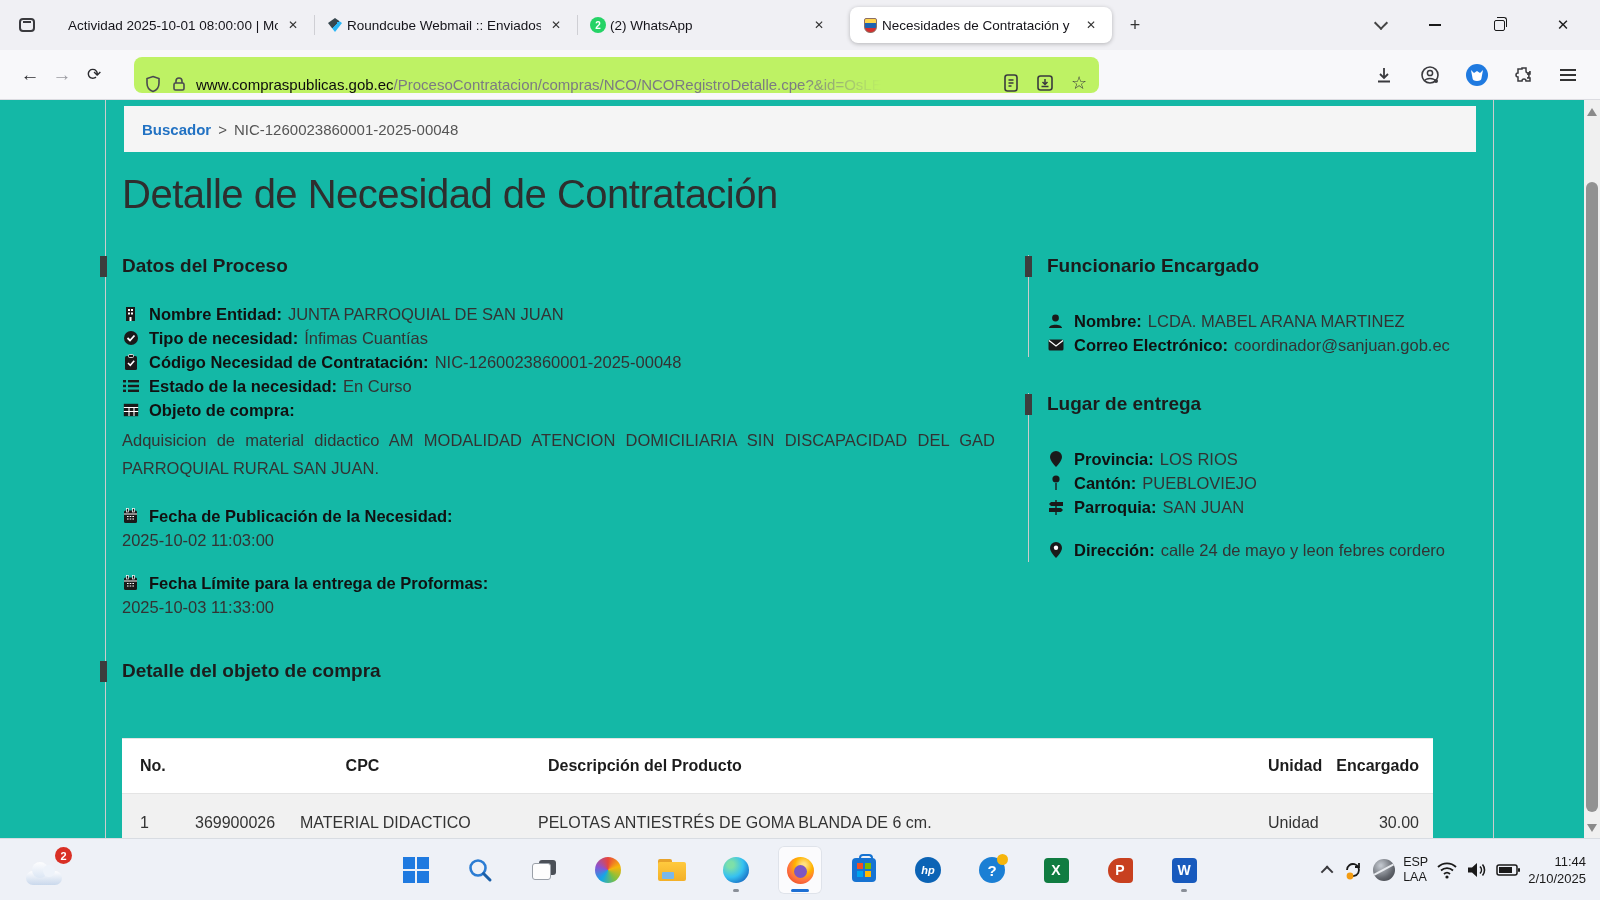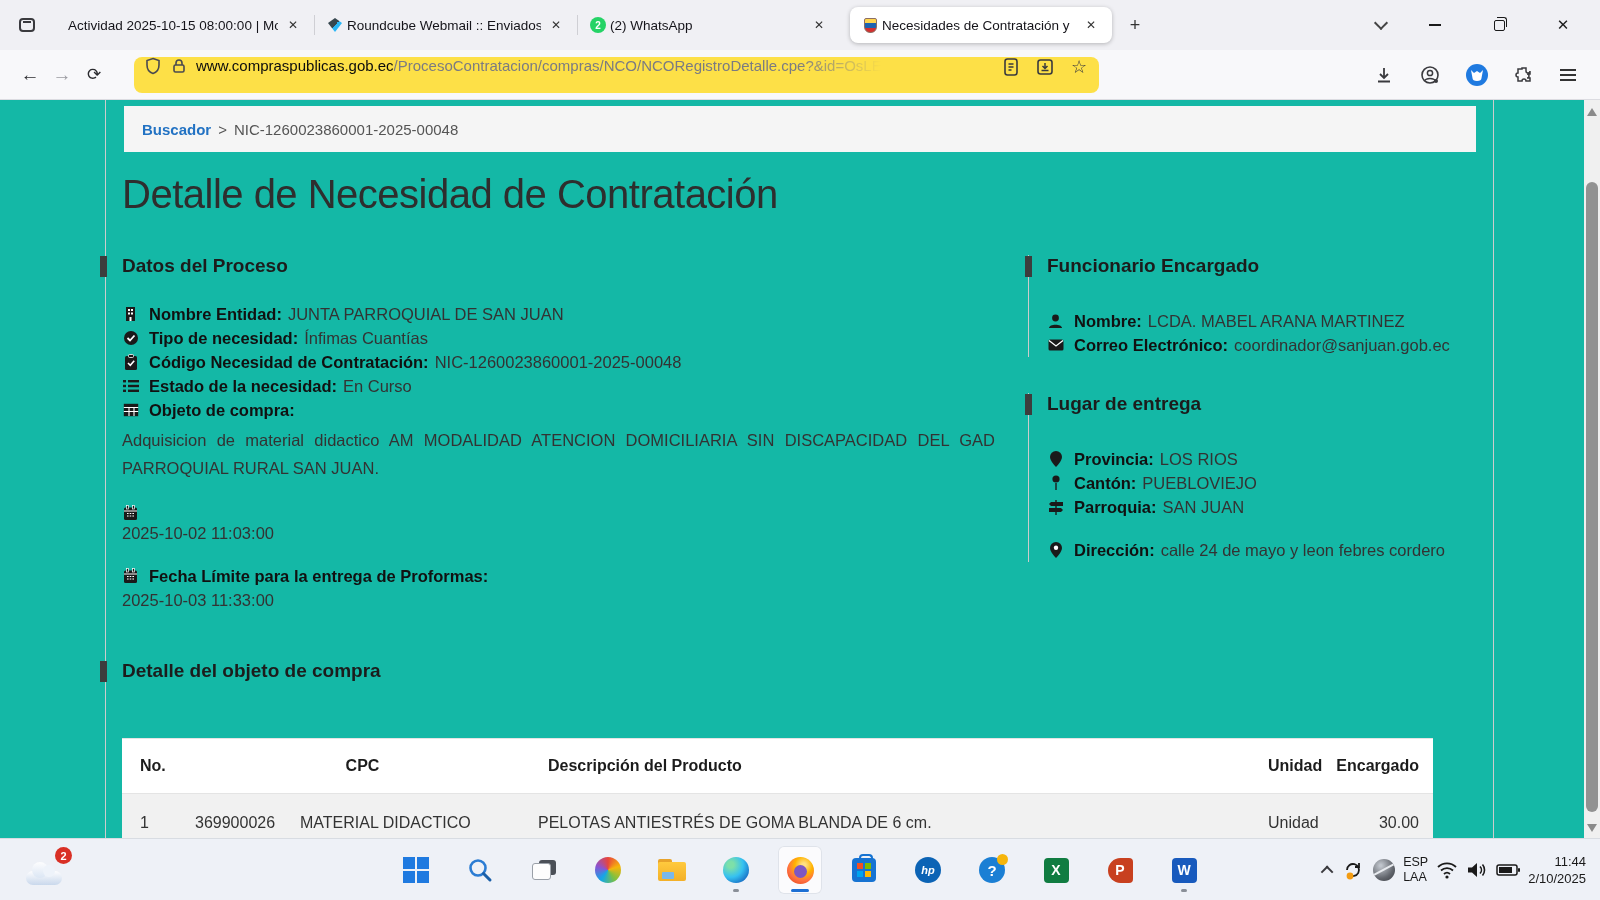--- a/index.html
+++ b/index.html
@@ -30,21 +30,21 @@
   .restore { width:11px; height:11px; border:1.6px solid #1a1a1a; border-radius:2px; position:relative; background:#f0f0f4; }
   .restore::before { content:""; position:absolute; left:2px; top:-4px; width:9px; height:9px; border:1.6px solid #1a1a1a; border-left:none; border-bottom:none; border-radius:0 3px 0 0; }
   .wclose::before { content:"✕"; font-size:15px; }
 
   .toolbar { position:absolute; left:0; top:50px; width:1600px; height:50px; background:#f8f8fa; border-bottom:1px solid #dcdce1; display:flex; align-items:center; }
   .navbtn { width:32px; height:32px; border-radius:6px; display:flex; align-items:center; justify-content:center; font-size:19px; color:#2a2a2e; }
   .navbtn.back { margin-left:14px; }
   .navbtn.back::before { content:"←"; }
   .navbtn.fwd { color:#9a9aa0; } .navbtn.fwd::before { content:"→"; }
   .navbtn.reload::before { content:"⟳"; font-size:17px; }
-  .urlbar { margin-left:24px; width:965px; height:36px; background:#fde047; border-radius:8px; display:flex; align-items:flex-start; padding:0 10px; }
+  .urlbar { margin-left:24px; width:965px; height:36px; background:#bef264; border-radius:8px; display:flex; align-items:flex-end; padding:0 10px; }
   .urlbar .shield, .urlbar .lock { width:18px; height:18px; margin-right:8px; flex:none; }
   .urltext { flex:1; font-size:15px; color:#0c0c0d; white-space:nowrap; overflow:hidden; }
   .urltext .host { color:#0c0c0d; }
   .urltext .path { color:#7b7b82; -webkit-mask-image:linear-gradient(to right,#000 82%,transparent 99%); mask-image:linear-gradient(to right,#000 82%,transparent 99%); }
   .urlicons { display:flex; align-items:center; gap:14px; margin-left:6px; }
   .ticon { width:20px; height:20px; display:flex; align-items:center; justify-content:center; color:#3a3a3e; }
   .star::before { content:"☆"; font-size:18px; }
   .tb-right { margin-left:auto; display:flex; align-items:center; gap:26px; padding-right:24px; }
   .hamb { width:16px; height:12px; border-top:2px solid #333; border-bottom:2px solid #333; position:relative; }
   .hamb::after { content:""; position:absolute; left:0; top:3px; width:16px; height:2px; background:#333; }
@@ -136,21 +136,21 @@
   svg { display:block; }
 </style>
 </head>
 <body>
 
 <div class="tabbar">
   <div class="fxview">
       <span class="fxview-glyph"></span>
     </div>
   <div class="tab" style="margin-left:8px;">
-    <span class="tlabel">Actividad 2025-10-15 08:00:00 | Mo</span>
+    <span class="tlabel">Actividad 2025-10-01 08:00:00 | Mo</span>
     <span class="close"></span>
   </div>
   <div class="tabsep"></div>
   <div class="tab">
     <span class="favicon">
         <span class="fav-rc"></span>
       </span>
     <span class="tlabel">Roundcube Webmail :: Enviados</span>
     <span class="close"></span>
   </div>
@@ -323,20 +323,21 @@
           <div class="item">
             <span class="ic">
                 <svg width="15" height="16" viewBox="0 0 15 16">
                   <rect x="1" y="2.5" width="13" height="12.5" rx="1.5" fill="#1a1a1a"></rect>
                   <rect x="3.5" y="0.5" width="2" height="3.5" fill="#1a1a1a" stroke="#fff" stroke-width="0.7"></rect>
                   <rect x="9.5" y="0.5" width="2" height="3.5" fill="#1a1a1a" stroke="#fff" stroke-width="0.7"></rect>
                   <path d="M1 6 h13" stroke="#fff" stroke-width="1"></path>
                   <path d="M4 8.5 h7 M4 11 h7" stroke="#fff" stroke-width="1" stroke-dasharray="1.6 1.1"></path>
                 </svg>
               </span>
+            <b>Fecha de Publicación de la Necesidad:</b>
           </div>
           <div class="dateval">2025-10-02 11:03:00</div>
         </div>
         <div class="dateblock" style="margin-top:18px;">
           <div class="item">
             <span class="ic">
                 <svg width="15" height="16" viewBox="0 0 15 16">
                   <rect x="1" y="2.5" width="13" height="12.5" rx="1.5" fill="#1a1a1a"></rect>
                   <rect x="3.5" y="0.5" width="2" height="3.5" fill="#1a1a1a" stroke="#fff" stroke-width="0.7"></rect>
                   <rect x="9.5" y="0.5" width="2" height="3.5" fill="#1a1a1a" stroke="#fff" stroke-width="0.7"></rect>

